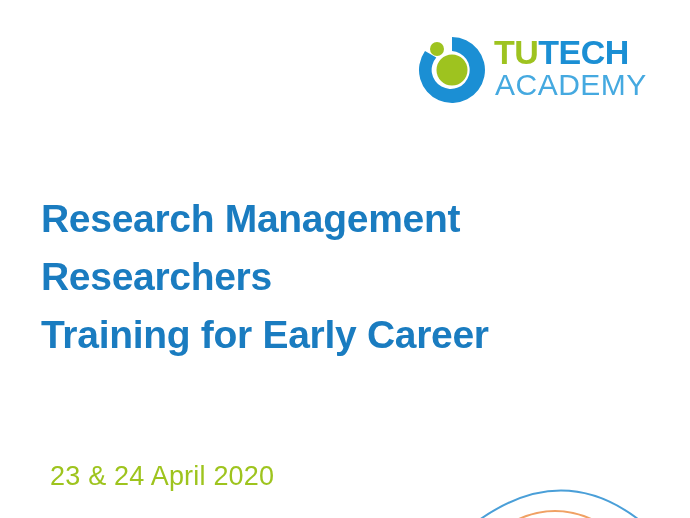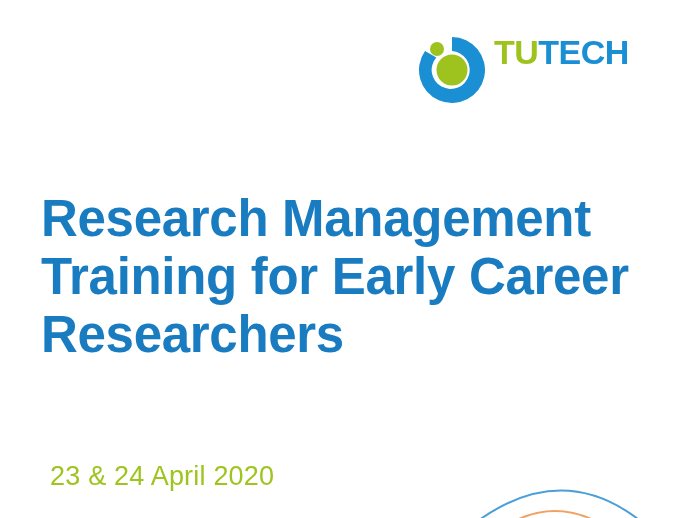--- a/index.html
+++ b/index.html
@@ -74,21 +74,21 @@
   }
   #title-remat {
     font-size: 42px;
     font-weight: bold;
     color: #1272b6;
     line-height: 46px;
     letter-spacing: -0.5px;
     margin: 0 0 4px 0;
   }
   .subtitle-line {
-    font-size: 51px;
+    font-size: 39px;
     font-weight: bold;
     color: #1a7cc0;
     line-height: 58px;
     letter-spacing: -0.3px;
     white-space: nowrap;
   }
 
   
   #date-line {
     position: absolute;
@@ -125,28 +125,29 @@
         <circle cx="40" cy="40" r="15.5" fill="#9ec31f"></circle>
 
         <circle cx="25" cy="19" r="7" fill="#9ec31f"></circle>
       </svg>
     </div>
 
     <div id="logo-wordmark">
       <div class="wm-line1">
         <span class="wm-tu">TU</span><span class="wm-tech">TECH</span>
       </div>
+      <div class="wm-line2">ACADEMY</div>
     </div>
 
   </div>
 
   <div id="headline">
     <div class="subtitle-line">Research Management</div>
+    <div class="subtitle-line">Researchers</div>
     <div class="subtitle-line">Training for Early Career</div>
-    <div class="subtitle-line">Researchers</div>
   </div>
 
   <div id="date-line">23 &amp; 24 April 2020</div>
 
   <div id="arcs">
     <svg width="235" height="73" viewBox="0 0 235 73" aria-hidden="true">
       <path d="M 20 78 Q 108 13 188 78" fill="none" stroke="#4a9fd8" stroke-width="2"></path>
       <path d="M 40 88 Q 100 44 160 88" fill="none" stroke="#f0a164" stroke-width="2"></path>
     </svg>
   </div>

